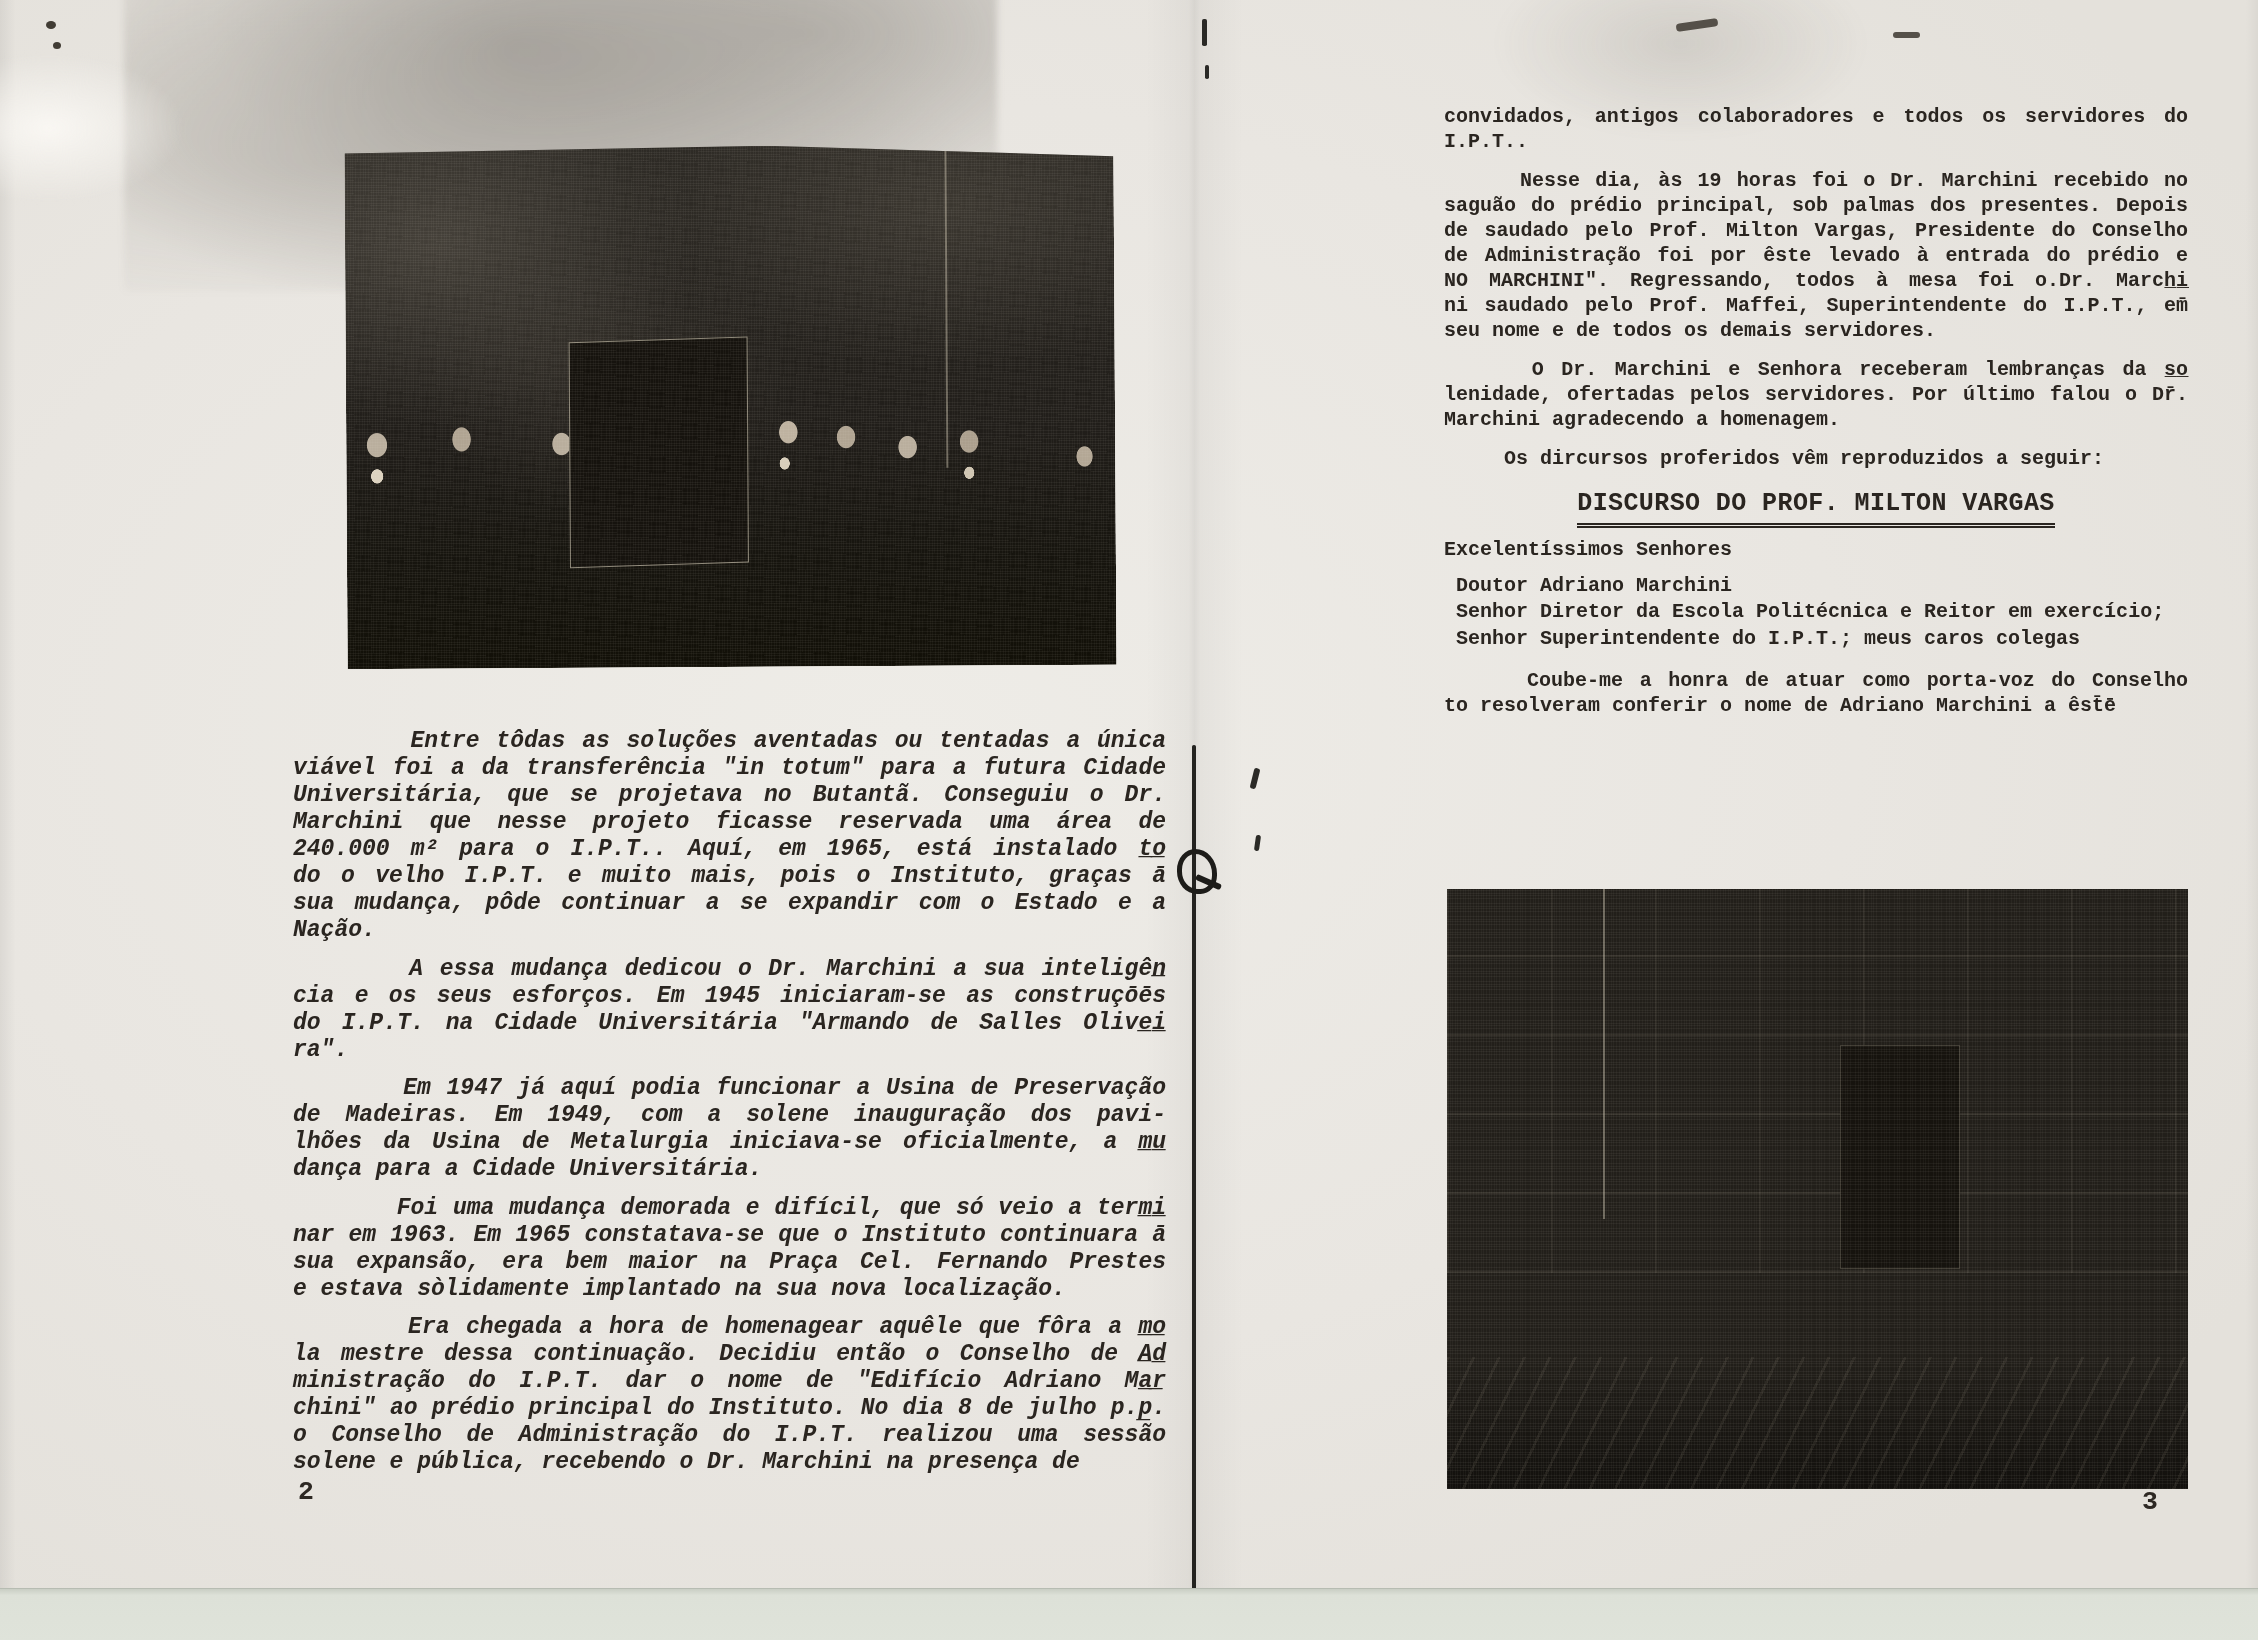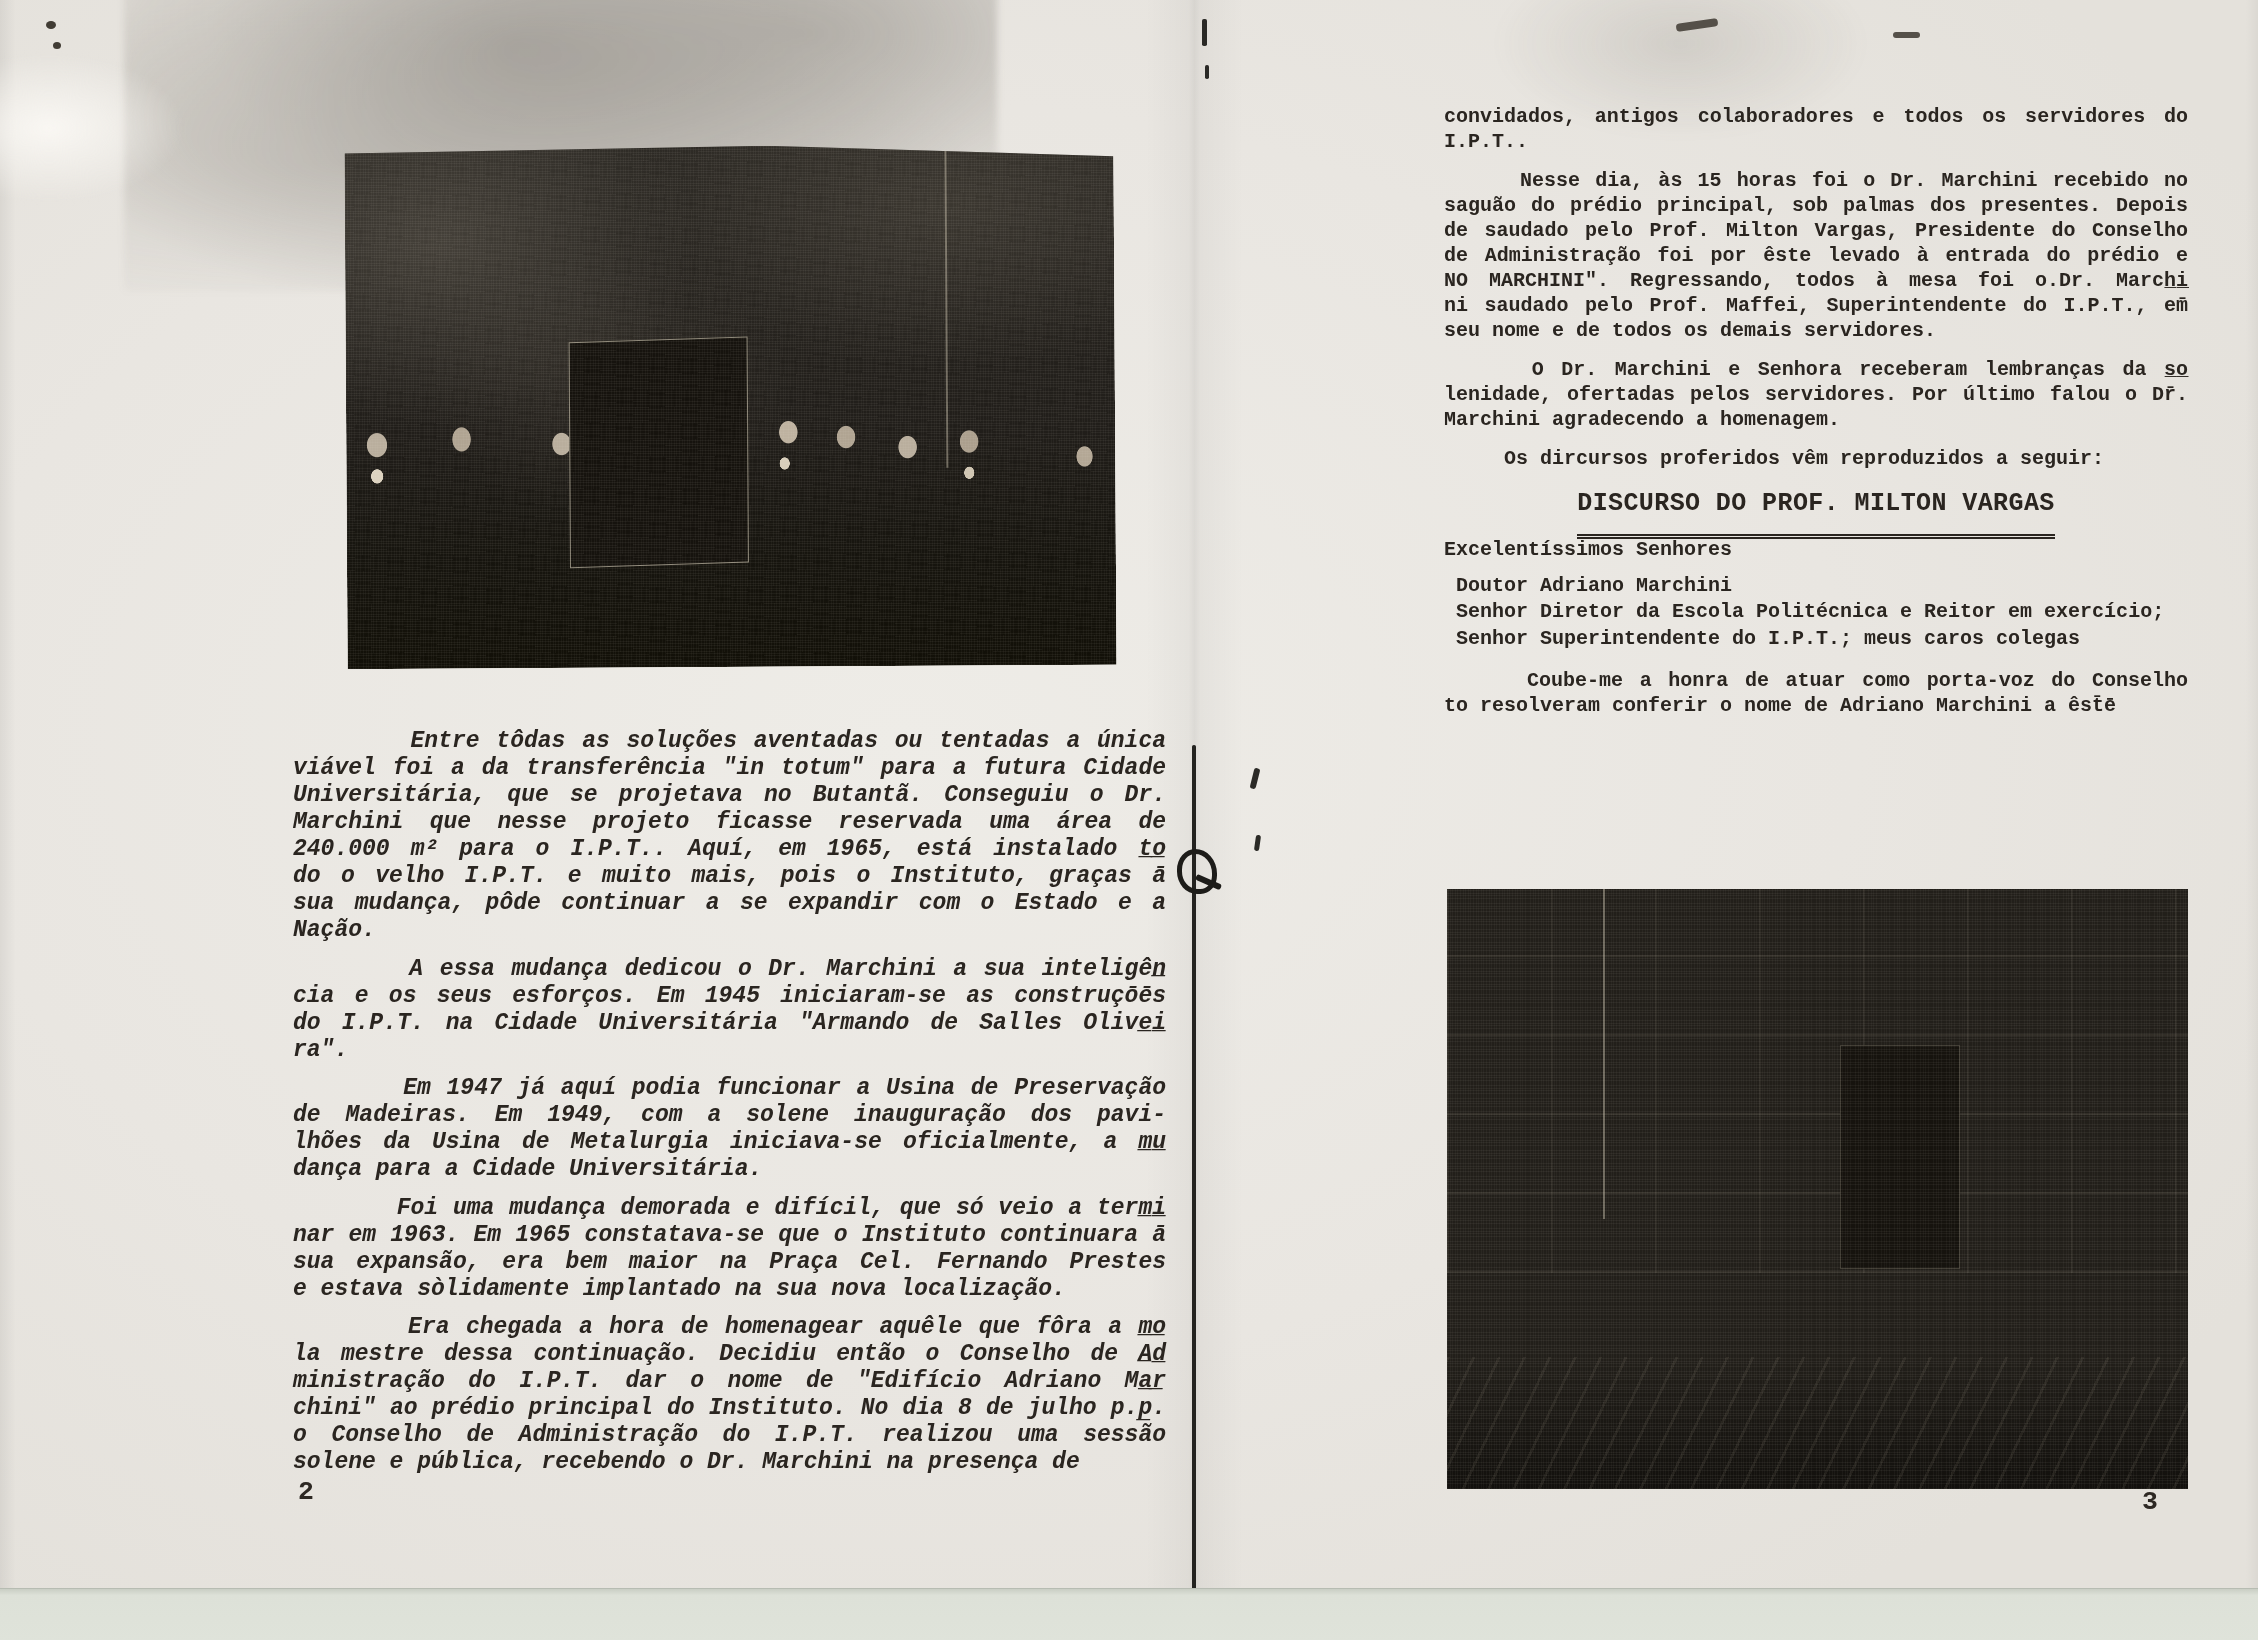--- a/index.html
+++ b/index.html
@@ -23,21 +23,21 @@
   .col-right .line{font-size:20px;line-height:25px;}
   .col-left .para{margin-bottom:11.5px;}
   .col-right .para{margin-bottom:14px;}
   .no-just .para{margin-bottom:0;}
   .salutation{font-size:20px;line-height:25px;margin:19.4px 0 10.6px 0;white-space:pre-wrap;}
   .address{margin-bottom:16px;}
   .address .line{line-height:26.5px;}
   .heading-wrap{text-align:center;margin:17.6px 0 12.4px 0;}
   .heading-wrap span{
     font-size:25px;letter-spacing:0.4px;
-    border-bottom:5.3px double #2a2520;padding-bottom:16px;
+    border-bottom:5.3px double #2a2520;padding-bottom:5px;
   }
   .pageno{position:absolute;font-size:26.5px;color:#2d2823;}
   
   .photo{position:absolute;overflow:hidden;}
   .photo-left{
     left:346px;top:146px;width:769px;height:521px;
     transform:rotate(-0.35deg);
     clip-path:polygon(0 1%,55% 0,100% 2.4%,100% 100%,0 100%);
     background:
       radial-gradient(ellipse 17.6px 21px at 4% 57%,  #b9ae9d 0 55%, transparent 60%),
@@ -193,21 +193,21 @@
     </div>
   <div class="pageno" style="left:298px;top:1477px;">2</div>
 
   <div class="col col-right">
     <div>
         <div class="para">
           <div class="line">convidados, antigos colaboradores e todos os servidores do</div>
           <div class="line end">I.P.T..</div>
         </div>
         <div class="para">
-          <div class="line">     Nesse dia, às 15 horas foi o Dr. Marchini recebido no</div>
+          <div class="line">     Nesse dia, às 19 horas foi o Dr. Marchini recebido no</div>
           <div class="line">saguão do prédio principal, sob palmas dos presentes. Depois</div>
           <div class="line">de saudado pelo Prof. Milton Vargas, Presidente do Conselho</div>
           <div class="line">de Administração foi por êste levado à entrada do prédio e</div>
           <div class="line">NO MARCHINI". Regressando, todos à mesa foi o.Dr. March̲i̲</div>
           <div class="line">ni saudado pelo Prof. Maffei, Superintendente do I.P.T., em̄</div>
           <div class="line end">seu nome e de todos os demais servidores.</div>
         </div>
         <div class="para">
           <div class="line">     O Dr. Marchini e Senhora receberam lembranças da s̲o̲</div>
           <div class="line">lenidade, ofertadas pelos servidores. Por último falou o Dr̄.</div>

